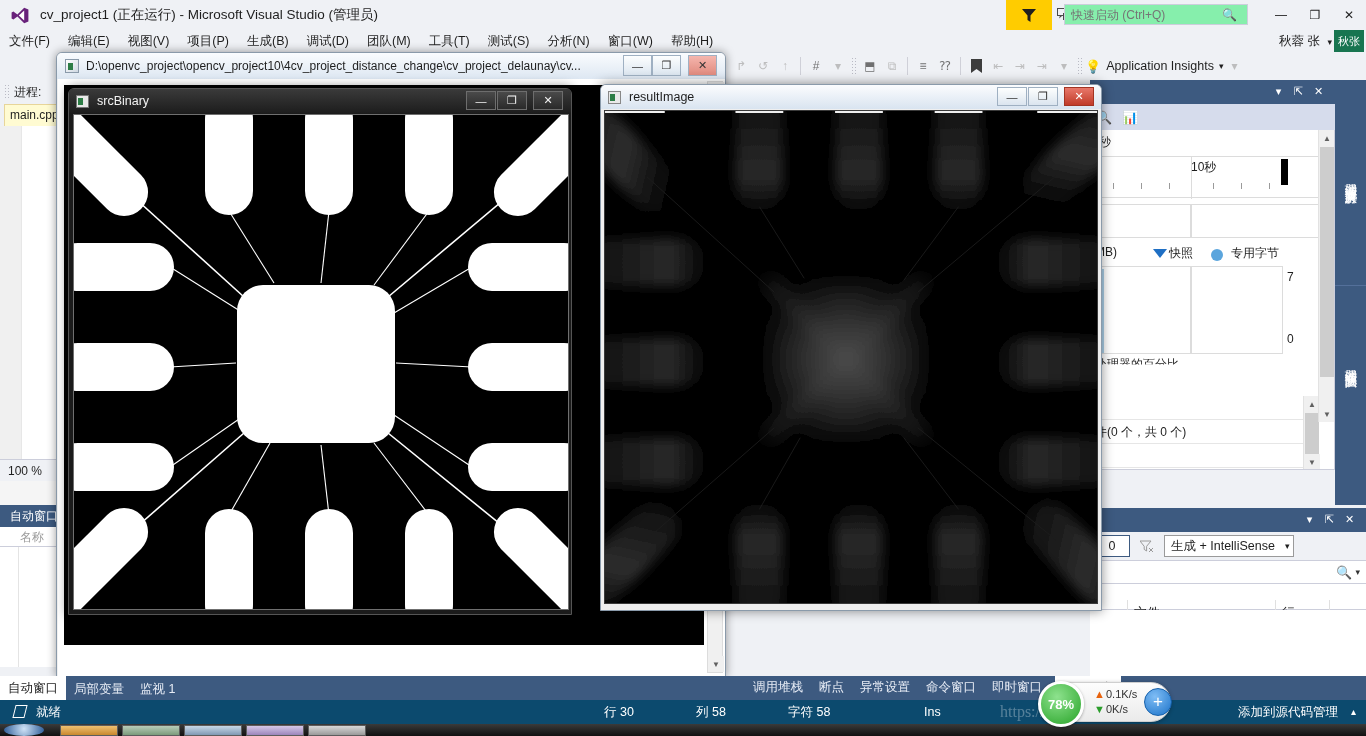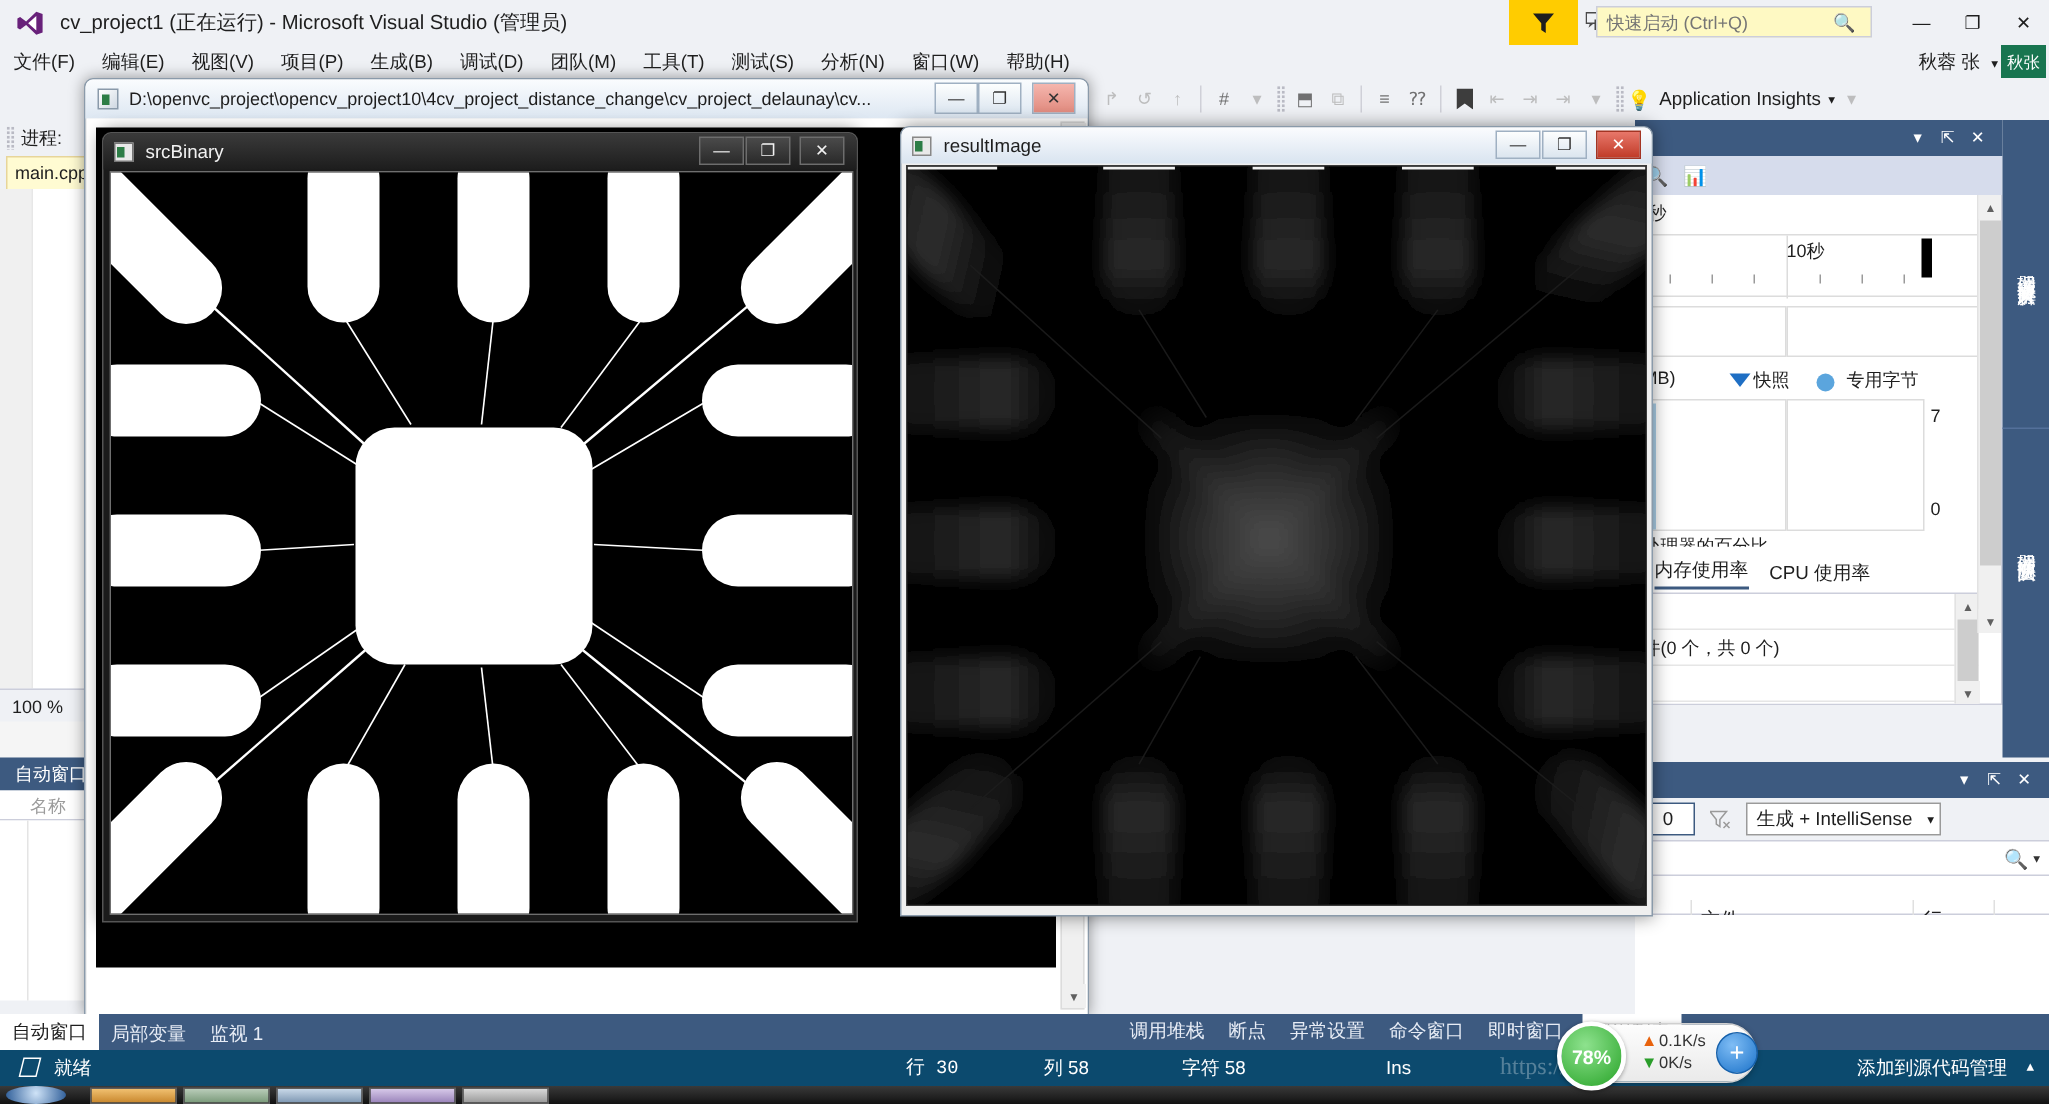--- a/index.html
+++ b/index.html
@@ -17,21 +17,21 @@
     position:absolute; left:0; top:0; width:1366px; height:30px;
     background:#eff1f5; display:flex; align-items:center;
   }
   #vs-logo {
     width:20px;height:18px;margin-left:10px;margin-right:10px;
     display:flex;align-items:center;justify-content:center;
   }
   #vs-logo svg{display:block;}
   #vs-title { font-size:13.5px; color:#1e1e1e; white-space:nowrap; }
   #quicklaunch-wrap{ position:absolute; right:118px; top:4px; width:184px; height:21px;
-    background:#fef9c3;border:1px solid #cccedb; display:flex;align-items:center;}
+    background:#86efac;border:1px solid #cccedb; display:flex;align-items:center;}
   #quicklaunch-input{border:0;outline:0;width:155px;height:19px;padding-left:6px;
     font-size:12px;color:#6d6d6d;background:transparent;
     font-family:"Liberation Sans","DejaVu Sans",sans-serif;}
   #quicklaunch-icon{width:20px;text-align:center;color:#4f4f4f;font-size:12px;}
   .winbtn{position:absolute;top:0;width:34px;height:29px;display:flex;align-items:center;
     justify-content:center;font-size:12px;color:#1e1e1e;}
   #btn-min{right:68px;}
   #btn-max{right:34px;}
   #btn-close{right:0px;}
   #filter-badge{position:absolute;right:314px;top:0px;width:46px;height:30px;background:#fc0;
@@ -457,24 +457,20 @@
         <div class="cellbox" style="left:0px;width:100px;">
           <div id="graph-bar"></div>
         </div>
         <div class="cellbox" style="left:100px;width:92px;"></div>
         <span id="y-top">7</span>
         <span id="y-bot">0</span>
       </div>
 
       <span id="clipped-label">处理器的百分比</span>
 
-      <div id="diag-tabs">
-        <span class="diag-tab sel">内存使用率</span>
-        <span class="diag-tab">CPU 使用率</span>
-      </div>
 
       <div id="list-area">
         <div class="list-row"></div>
         <div class="list-row">件(0 个，共 0 个)</div>
         <div class="list-row"></div>
         <div class="list-row">照</div>
         <div id="list-scroll">
           <div class="sb-arrow">▲</div>
           <div id="ls-thumb"></div>
           <div class="sb-arrow" style="position:absolute;bottom:0;">▼</div>
@@ -721,21 +717,21 @@
     <div class="btab">即时窗口</div>
     <div class="btab">输出</div>
   </div>
   <div id="tab-errlist">错误列表</div>
 </div>
 
 <div id="statusbar">
   <div id="status-ready-icon"></div>
   <span class="stat" style="left:36px;">就绪</span>
   <span id="watermark">https://blog.csdn.ne</span>
-  <span class="stat" style="left:604px;font-family:Liberation Mono, monospace;">行 30</span>
+  <span class="stat" style="left:604px;">行 30</span>
   <span class="stat" style="left:696px;">列 58</span>
   <span class="stat" style="left:788px;">字符 58</span>
   <span class="stat" style="left:924px;">Ins</span>
   <span class="stat" style="right:28px;">添加到源代码管理</span>
   <span class="stat" style="right:10px;font-size:10px;">▴</span>
 </div>
 
 <div id="taskbar">
   <div id="tb-orb"></div>
   <div class="tb-app" style="left:60px;background:linear-gradient(#f0c070,#c9882e);"></div>

